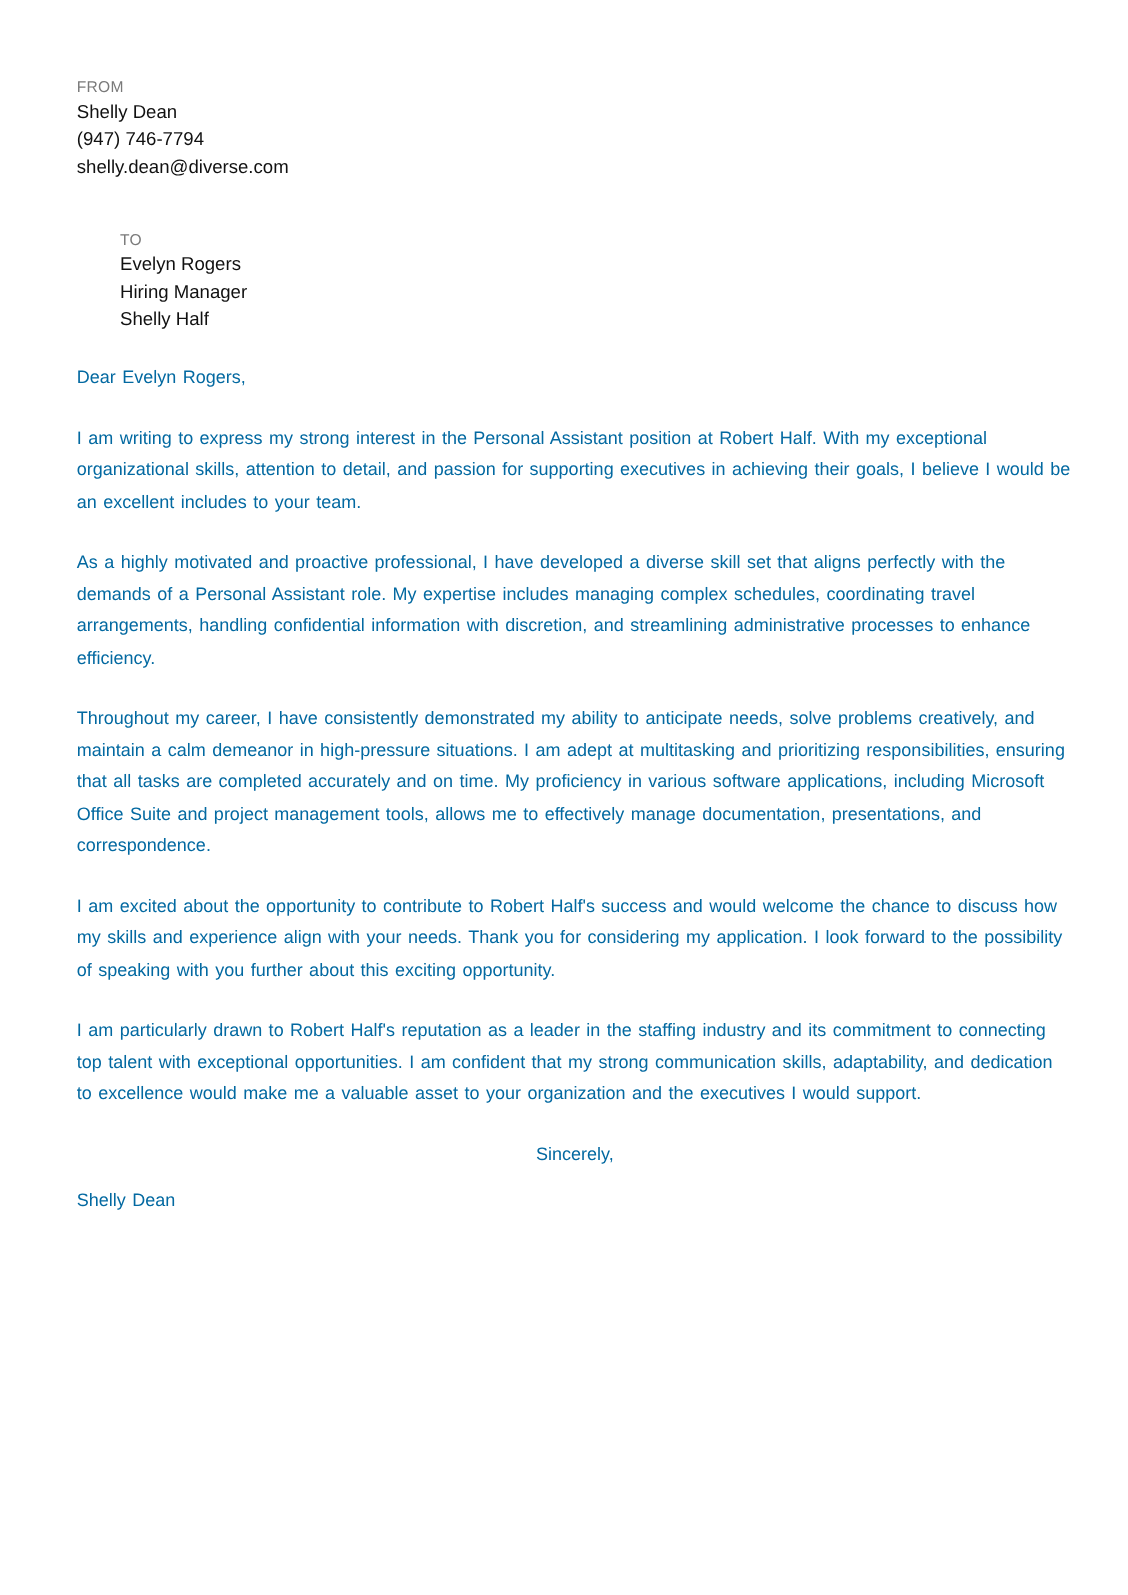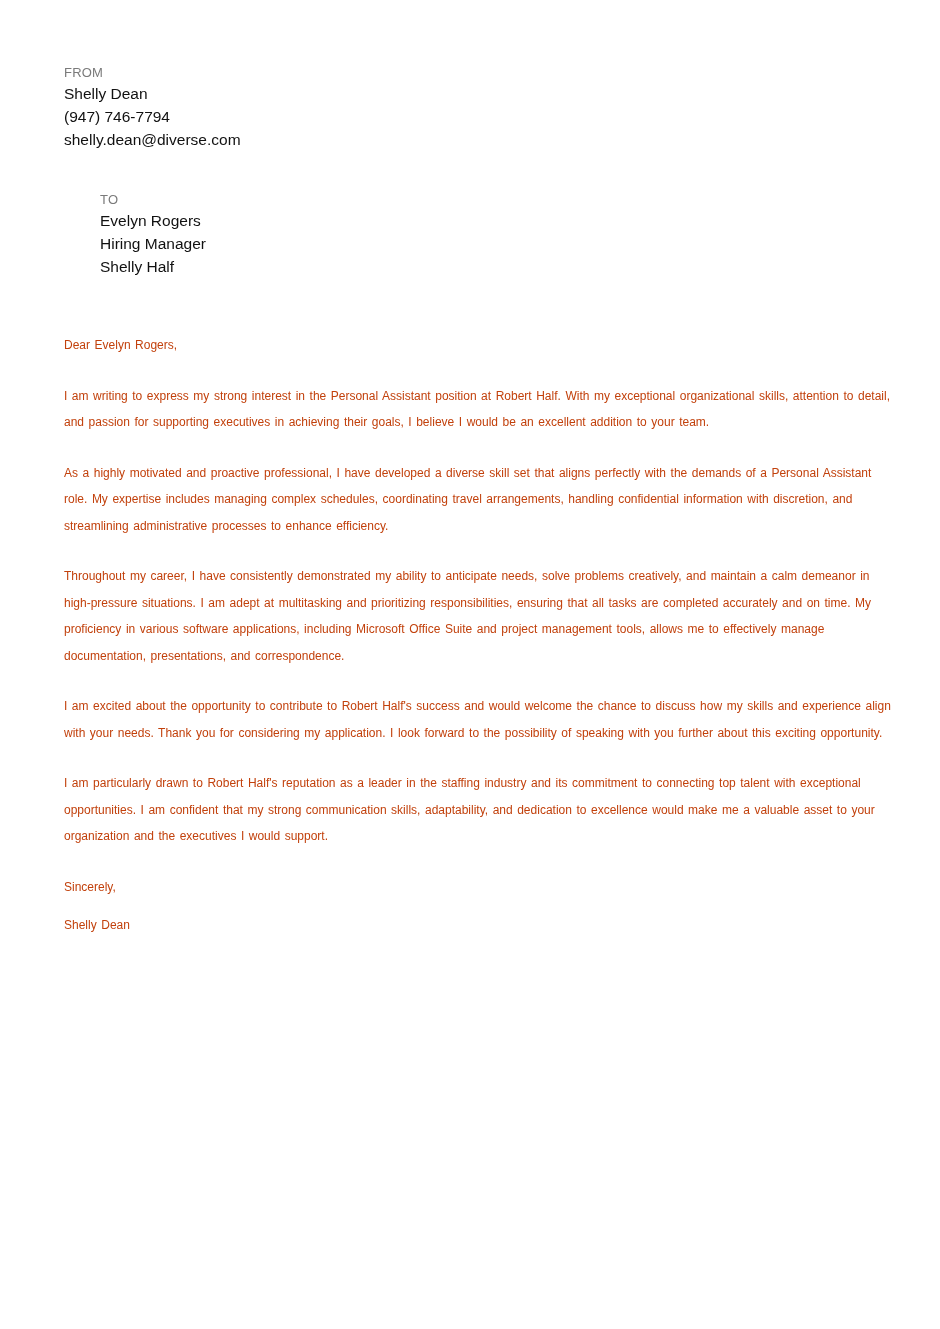--- a/index.html
+++ b/index.html
@@ -37,36 +37,37 @@
       left: 0;
     }
     .to-block {
       position: absolute;
       top: 191px;
       left: 0;
       margin-left: 36px;
     }
     .body-text {
       position: absolute;
-      top: 332px;
+      top: 302px;
       left: 0;
       width: 830px;
-      color: #c2410c;
-      font-size: 12px;
+      color: #0369a1;
+      font-size: 15px;
       line-height: 26.5px;
       word-spacing: 1.2px;
     }
     .greeting {
       margin: 0 0 24px 0;
     }
     .para {
       margin: 0 0 24px 0;
     }
     .closing {
       margin: 0 0 12px 0;
+      text-align: center;
     }
     .signature {
       margin: 0;
     }
   </style>
 </head>
 <body>
 
 <div class="page">
 
@@ -79,21 +80,21 @@
 
   <div class="to-block">
     <div class="label">TO</div>
     <div class="contact-line">Evelyn Rogers</div>
     <div class="contact-line">Hiring Manager</div>
     <div class="contact-line">Shelly Half</div>
   </div>
 
   <div class="body-text">
     <p class="greeting">Dear Evelyn Rogers,</p>
-    <p class="para">I am writing to express my strong interest in the Personal Assistant position at Robert Half. With my exceptional organizational skills, attention to detail, and passion for supporting executives in achieving their goals, I believe I would be an excellent addition to your team.</p>
+    <p class="para">I am writing to express my strong interest in the Personal Assistant position at Robert Half. With my exceptional organizational skills, attention to detail, and passion for supporting executives in achieving their goals, I believe I would be an excellent includes to your team.</p>
     <p class="para">As a highly motivated and proactive professional, I have developed a diverse skill set that aligns perfectly with the demands of a Personal Assistant role. My expertise includes managing complex schedules, coordinating travel arrangements, handling confidential information with discretion, and streamlining administrative processes to enhance efficiency.</p>
     <p class="para">Throughout my career, I have consistently demonstrated my ability to anticipate needs, solve problems creatively, and maintain a calm demeanor in high-pressure situations. I am adept at multitasking and prioritizing responsibilities, ensuring that all tasks are completed accurately and on time. My proficiency in various software applications, including Microsoft Office Suite and project management tools, allows me to effectively manage documentation, presentations, and correspondence.</p>
     <p class="para">I am excited about the opportunity to contribute to Robert Half's success and would welcome the chance to discuss how my skills and experience align with your needs. Thank you for considering my application. I look forward to the possibility of speaking with you further about this exciting opportunity.</p>
     <p class="para">I am particularly drawn to Robert Half's reputation as a leader in the staffing industry and its commitment to connecting top talent with exceptional opportunities. I am confident that my strong communication skills, adaptability, and dedication to excellence would make me a valuable asset to your organization and the executives I would support.</p>
     <p class="closing">Sincerely,</p>
     <p class="signature">Shelly Dean</p>
   </div>
 
 </div>
 

